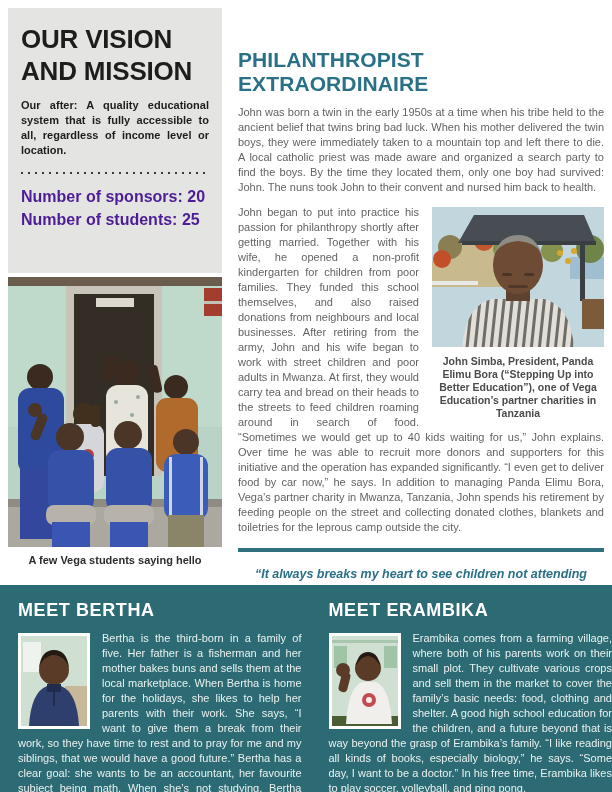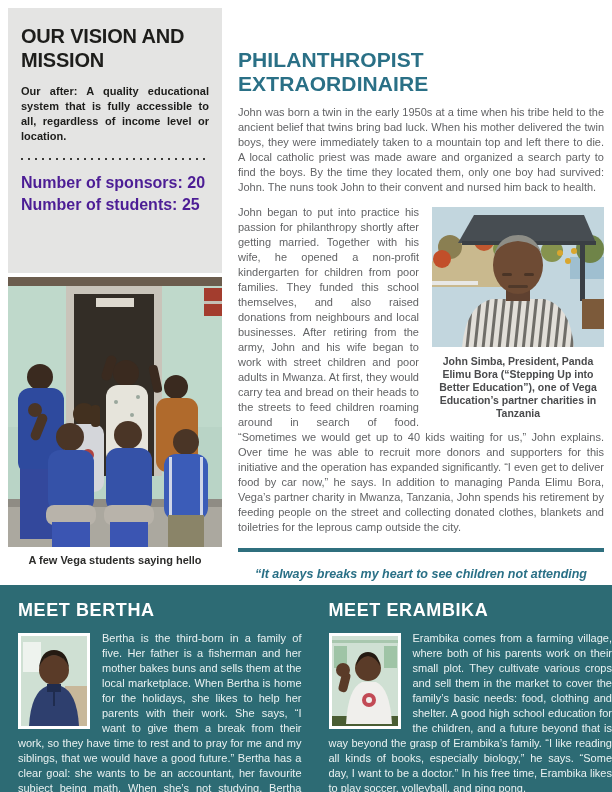--- a/index.html
+++ b/index.html
@@ -22,21 +22,21 @@
   .left-col { width:214px; flex-shrink:0; }
   .right-col { flex:1; min-width:0; padding-top:4px;margin-top:36px; }
 
   
   .mission-box {
     background:#e4e4e3;
     padding:16px 13px 18px 13px;
     min-height:265px;
   }
   .mission-title {
-    font-size:20px;
+    font-size:26px;
     font-weight:bold;
     line-height:1.22;
     color:#1d1d1b;
     letter-spacing:-0.2px;
     margin-bottom:11px;
   }
   .mission-text {
     font-size:11px;
     font-weight:bold;
     line-height:15px;

